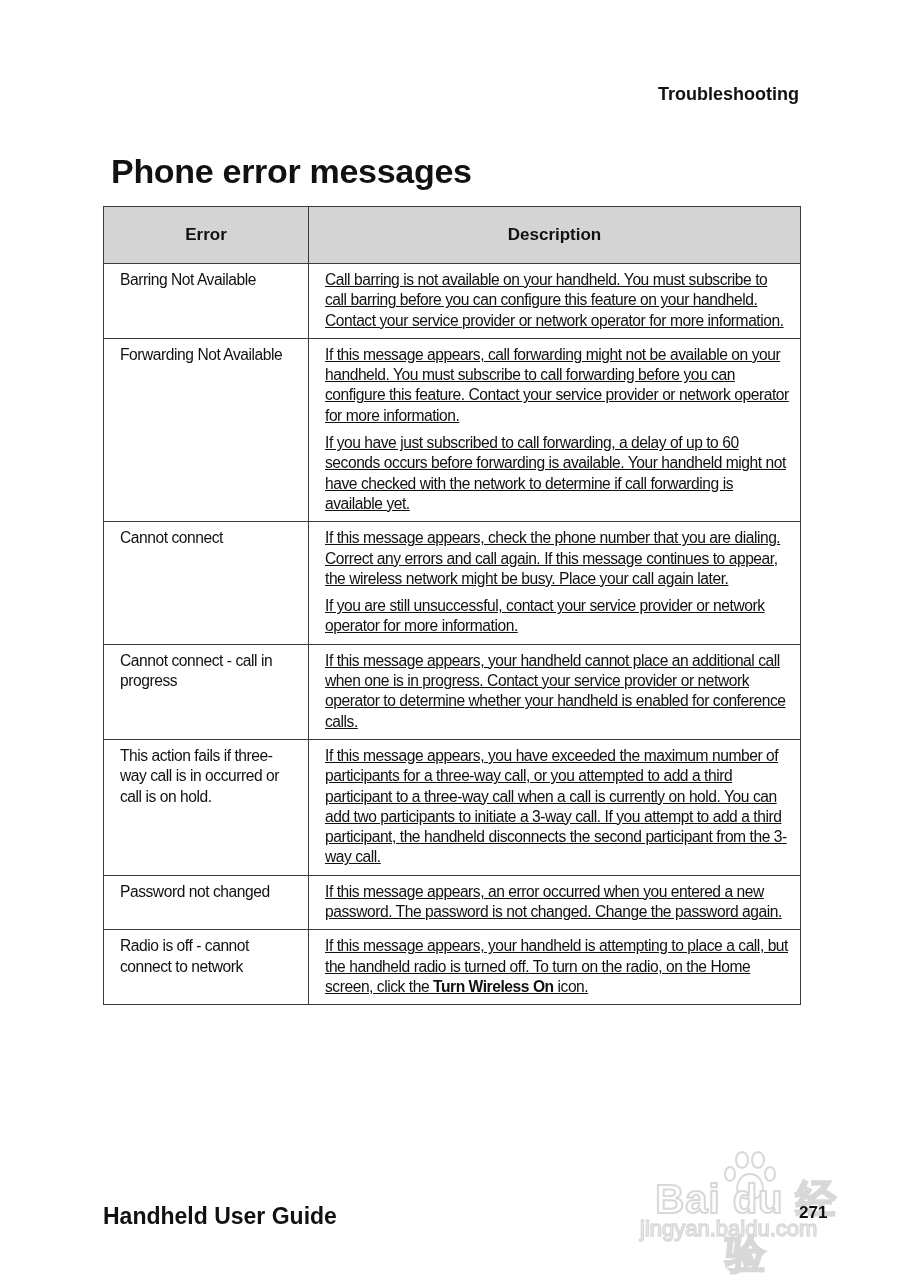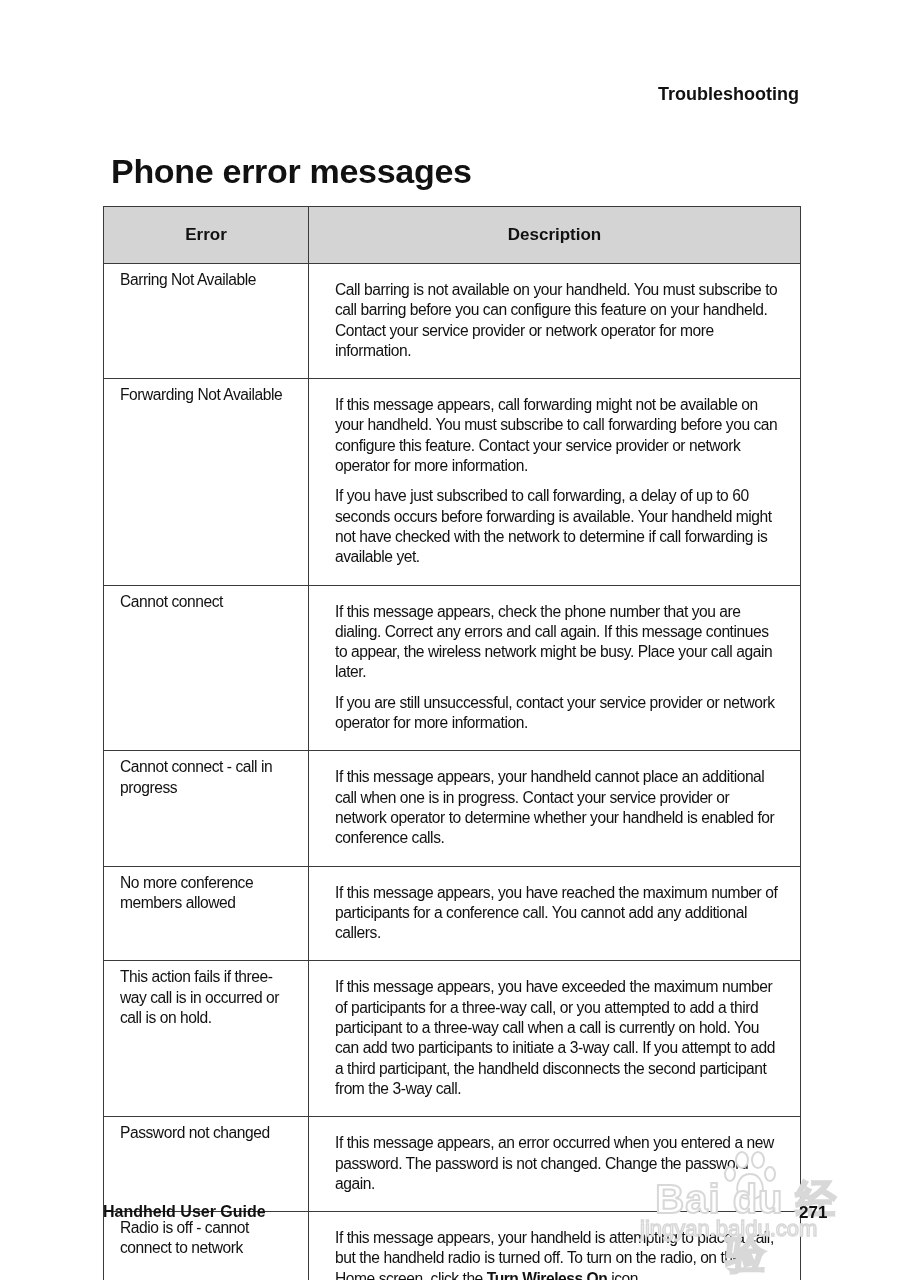--- a/index.html
+++ b/index.html
@@ -4,24 +4,24 @@
 <style>
   html, body { margin:0; padding:0; background:#ffffff; }
   body { width:902px; height:1280px; position:relative; overflow:hidden;
          font-family:"Liberation Sans", sans-serif; color:#111; }
   .header-section { position:absolute; right:103px; top:84px; font-weight:bold; font-size:18px; }
   .page-title { position:absolute; left:103px; top:144px; font-size:34px; font-weight:bold; margin:8px; letter-spacing:-0.3px; }
   table.err { position:absolute; left:103px; top:206px; width:698px; border-collapse:collapse;
               font-size:15.6px; line-height:20.3px; table-layout:fixed; }
   table.err th { background:#d4d4d4; font-weight:bold; font-size:17px; height:32px; padding:12px; border:1.5px solid #3a3a3a; text-align:center; }
   table.err td { border:1.5px solid #3a3a3a; vertical-align:top; padding:6px 10px 7px 16px; letter-spacing:-0.45px; }
-  table.err td p { margin:10px; }
+  table.err td p { margin:0;text-decoration:underline; }
   table.err td p + p { margin-top:7px; }
   col.c1 { width:205px; }
-  .footer-left { position:absolute; left:103px; top:1203px; font-weight:bold; font-size:16px; }
+  .footer-left { position:absolute; left:103px; top:1203px; font-weight:bold; font-size:23px; }
   .page-num { position:absolute; left:767px; top:1203px; font-weight:bold; font-size:17px; z-index:2;margin-left:32px; }
   .watermark { position:absolute; left:640px; top:1150px; width:210px; height:100px; color:#e4e4e4; z-index:1;text-align:center; }
   .wm-brand { position:absolute; left:2px; top:22px; font-size:40px; font-weight:bold; letter-spacing:1px;
               color:#fff; -webkit-text-stroke:2px #d8d8d8; }
   .wm-url { position:absolute; left:0; top:66px; font-size:22px; color:#fff; -webkit-text-stroke:1.5px #d8d8d8; }
   .paw { position:absolute; left:80px; top:0; width:60px; height:50px; }
 </style>
 </head>
 <body>
 
@@ -60,26 +60,20 @@
         <p>If you are still unsuccessful, contact your service provider or network operator for more information.</p>
       </td>
     </tr>
     <tr>
       <td>Cannot connect - call in progress</td>
       <td>
           <p>If this message appears, your handheld cannot place an additional call when one is in progress. Contact your service provider or network operator to determine whether your handheld is enabled for conference calls.</p>
         </td>
     </tr>
     <tr>
-      <td>No more conference members allowed</td>
-      <td>
-          <p>If this message appears, you have reached the maximum number of participants for a conference call. You cannot add any additional callers.</p>
-        </td>
-    </tr>
-    <tr>
       <td>This action fails if three-way call is in occurred or call is on hold.</td>
       <td>
           <p>If this message appears, you have exceeded the maximum number of participants for a three-way call, or you attempted to add a third participant to a three-way call when a call is currently on hold. You can add two participants to initiate a 3-way call. If you attempt to add a third participant, the handheld disconnects the second participant from the 3-way call.</p>
         </td>
     </tr>
     <tr>
       <td>Password not changed</td>
       <td>
           <p>If this message appears, an error occurred when you entered a new password. The password is not changed. Change the password again.</p>
         </td>

